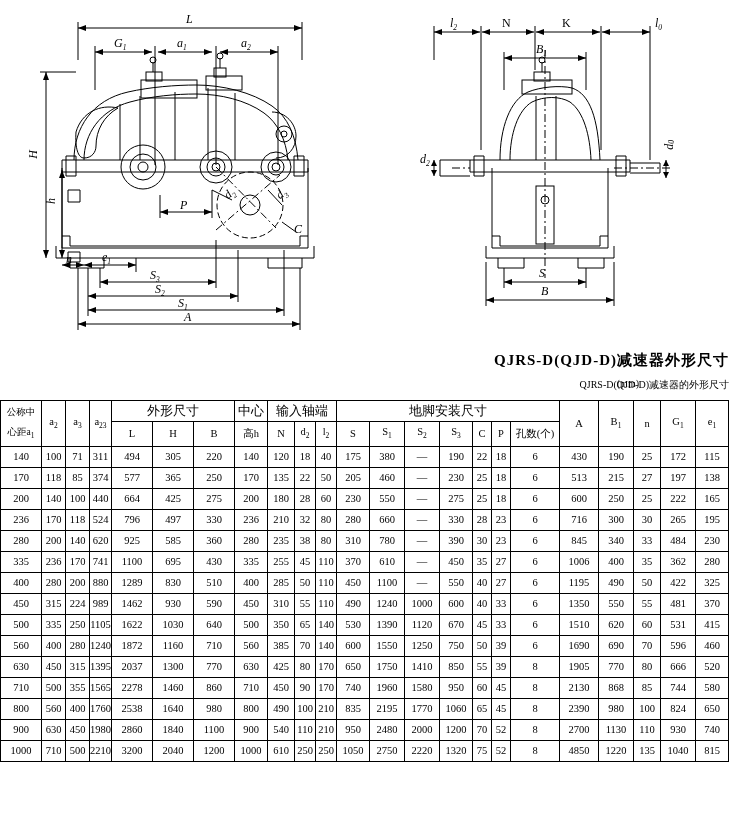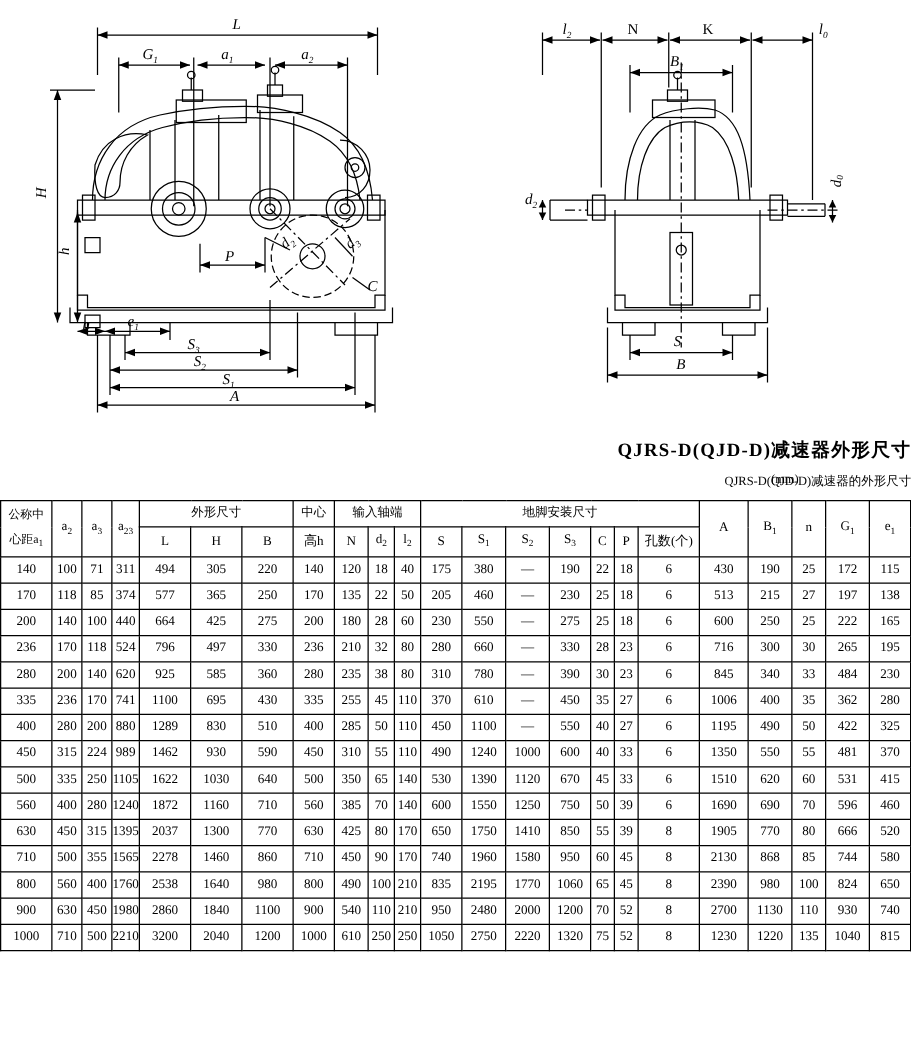--- a/index.html
+++ b/index.html
@@ -58,21 +58,21 @@
     text-align: center;
     padding: 0;
     height: 20px;
     line-height: 20px;
     white-space: nowrap;
   }
   table.dims th {
     font-weight: normal;
   }
   .grp-head {
-    font-size: 10px;
+    font-size: 13px;
   }
   .colhead {
     font-size: 10.5px;
   }
   .nc {
     font-size: 9.5px;
     line-height: 10px;
   }
   sub {
     font-size: 7.5px;
@@ -736,21 +736,21 @@
           <td>610</td>
           <td>250</td>
           <td>250</td>
           <td>1050</td>
           <td>2750</td>
           <td>2220</td>
           <td>1320</td>
           <td>75</td>
           <td>52</td>
           <td>8</td>
-          <td>1230</td>
+          <td>4850</td>
           <td>1220</td>
           <td>135</td>
           <td>1040</td>
           <td>815</td>
         </tr>
       </tbody>
   </table>
 
 </div>
 

